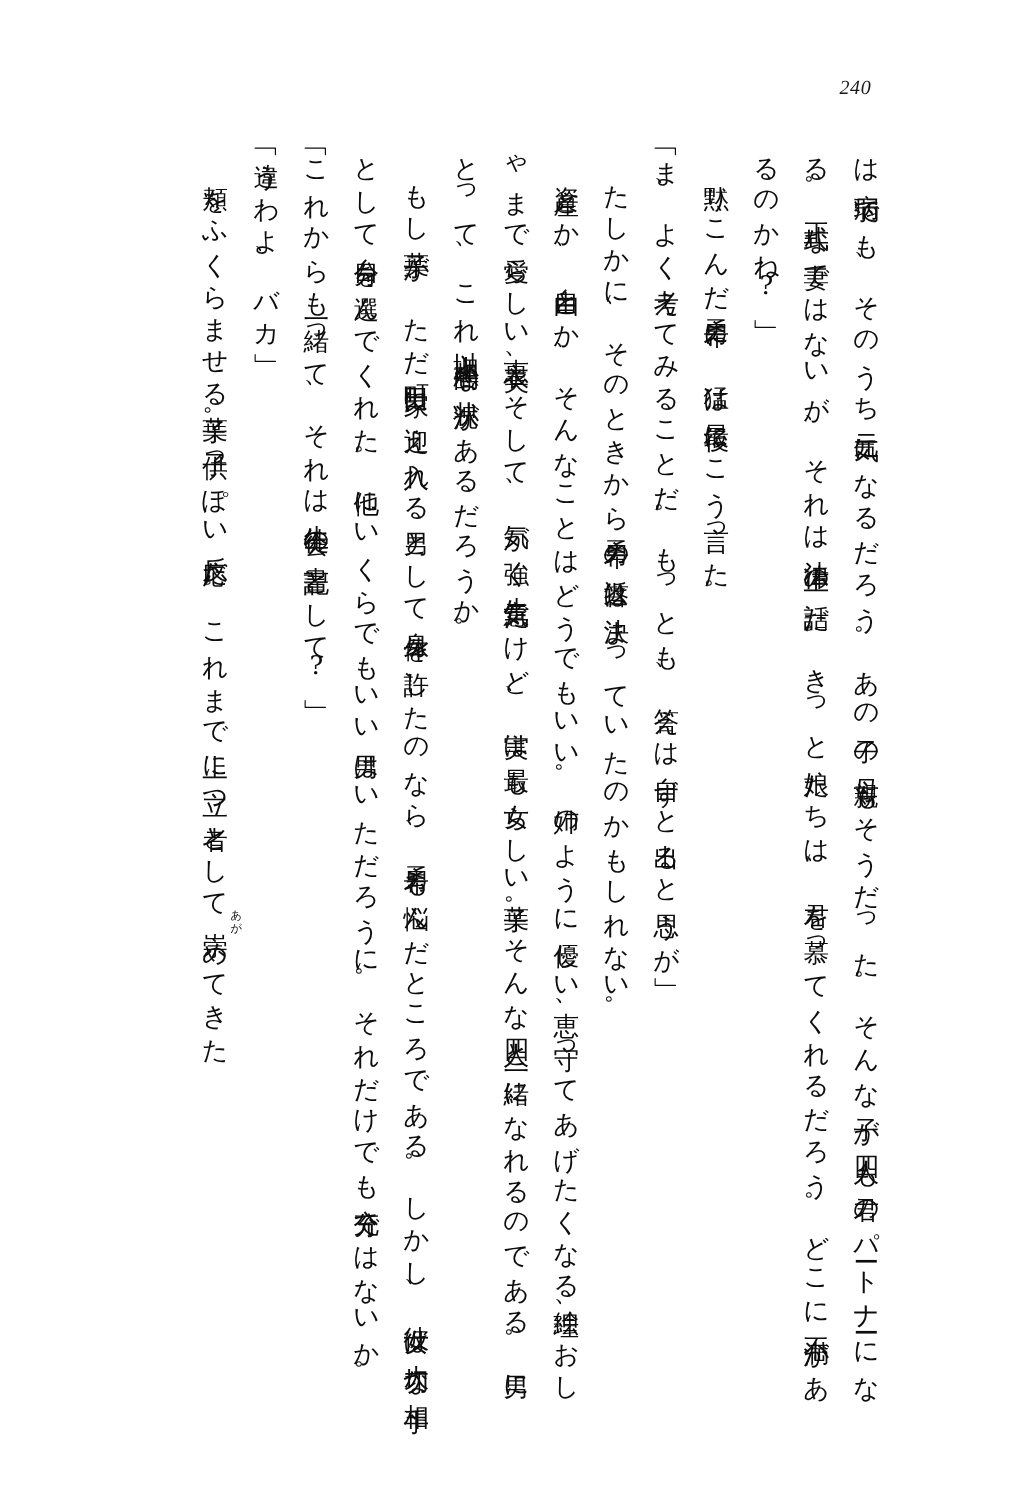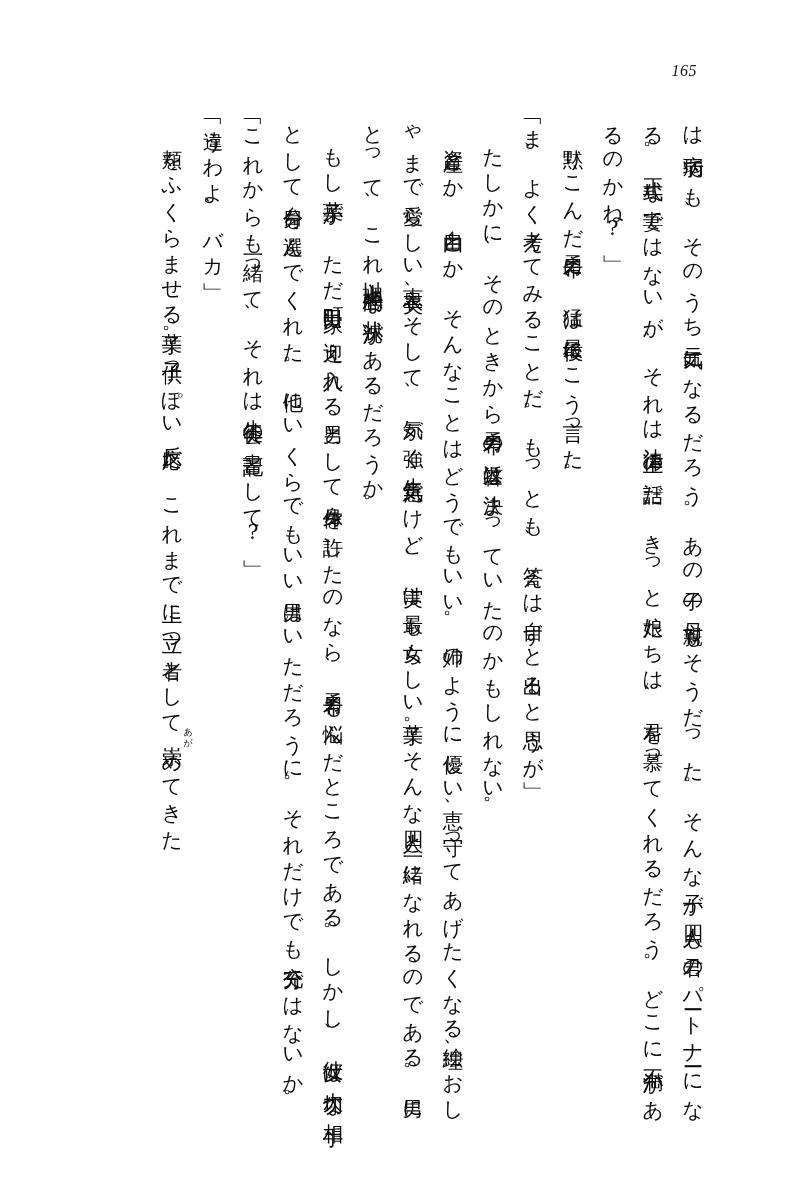--- a/index.html
+++ b/index.html
@@ -59,21 +59,21 @@
     font-size: 9px;
     letter-spacing: 0;
     line-height: 1;
   }
 </style>
 </head>
 <body>
 
 <div class="page">
 
-  <div class="page-number">165</div>
+  <div class="page-number">240</div>
 
   <div class="text-body">
     <p>は病弱でも、そのうち元気になるだろう。あの子の母親もそうだった。そんな子が四人も君のパートナーになる。正式な妻ではないが、それは法律上の話だ。きっと娘たちは、君を慕ってくれるだろう。どこに不満があるのかね?」</p>
     <p class="indent">黙りこんだ勇希に、猛は最後にこう言った。</p>
     <p>「ま、よく考えてみることだ。もっとも、答えは自ずと出ると思うが」</p>
     <p class="indent">たしかに、そのときから勇希の返答は決まっていたのかもしれない。</p>
     <p class="indent">資産とか、自由とか、そんなことはどうでもいい。姉のように優しい恵、守ってあげたくなる絵理、おしゃまで愛らしい恵衣美、そして、気が強く生意気だけど、実は最も女らしい葉子。そんな四人と一緒になれるのである。男にとって、これ以上理想的な状況があるだろうか。</p>
     <p class="indent">もし葉子が、ただ町田家に迎え入れる男として身体を許したのなら、勇希も悩んだところである。しかし、彼女は大切な相手として自分を選んでくれた。他にいくらでもいい男はいただろうに。それだけでも充分ではないか。</p>
     <p>「これからも一緒って、それは生徒会の書記として?」</p>
     <p>「違うわよ、バカ」</p>

